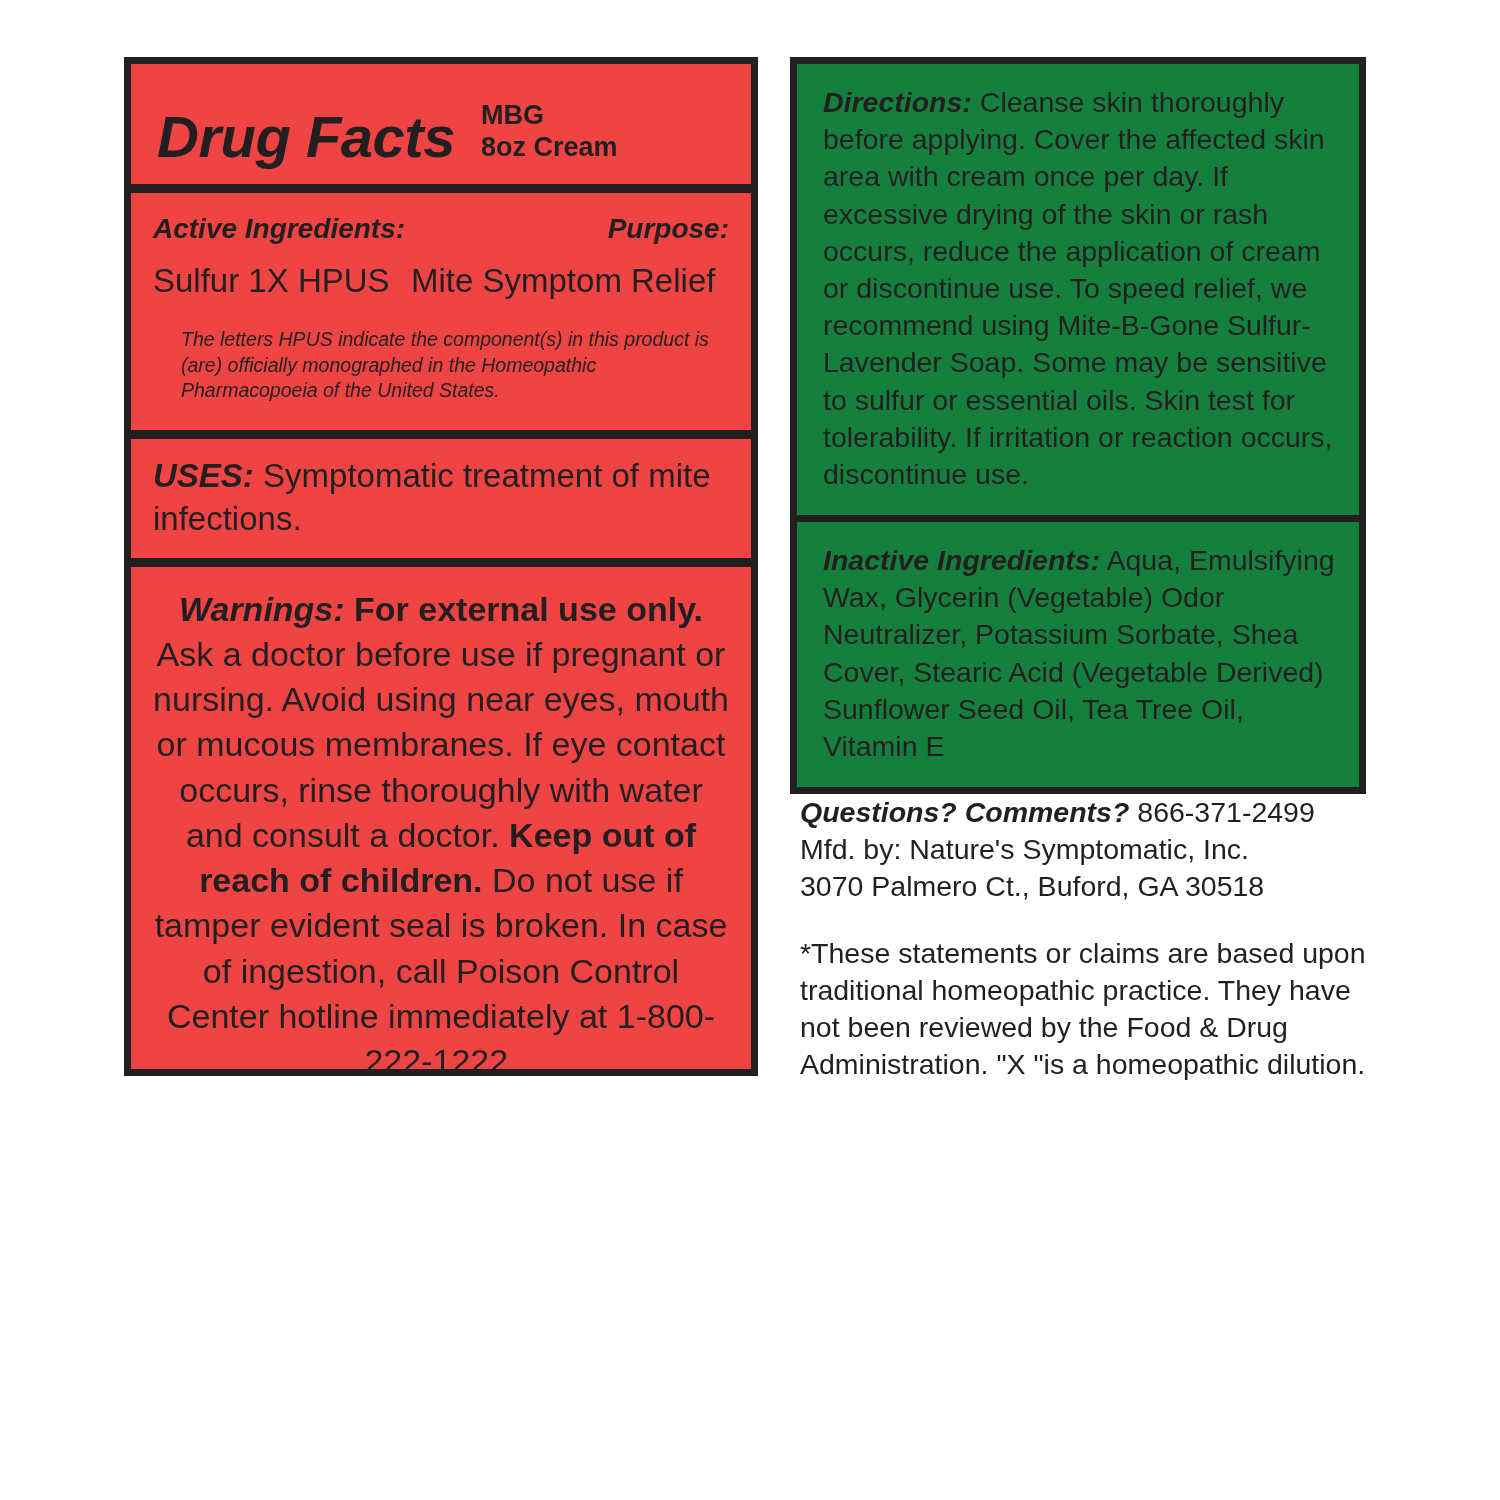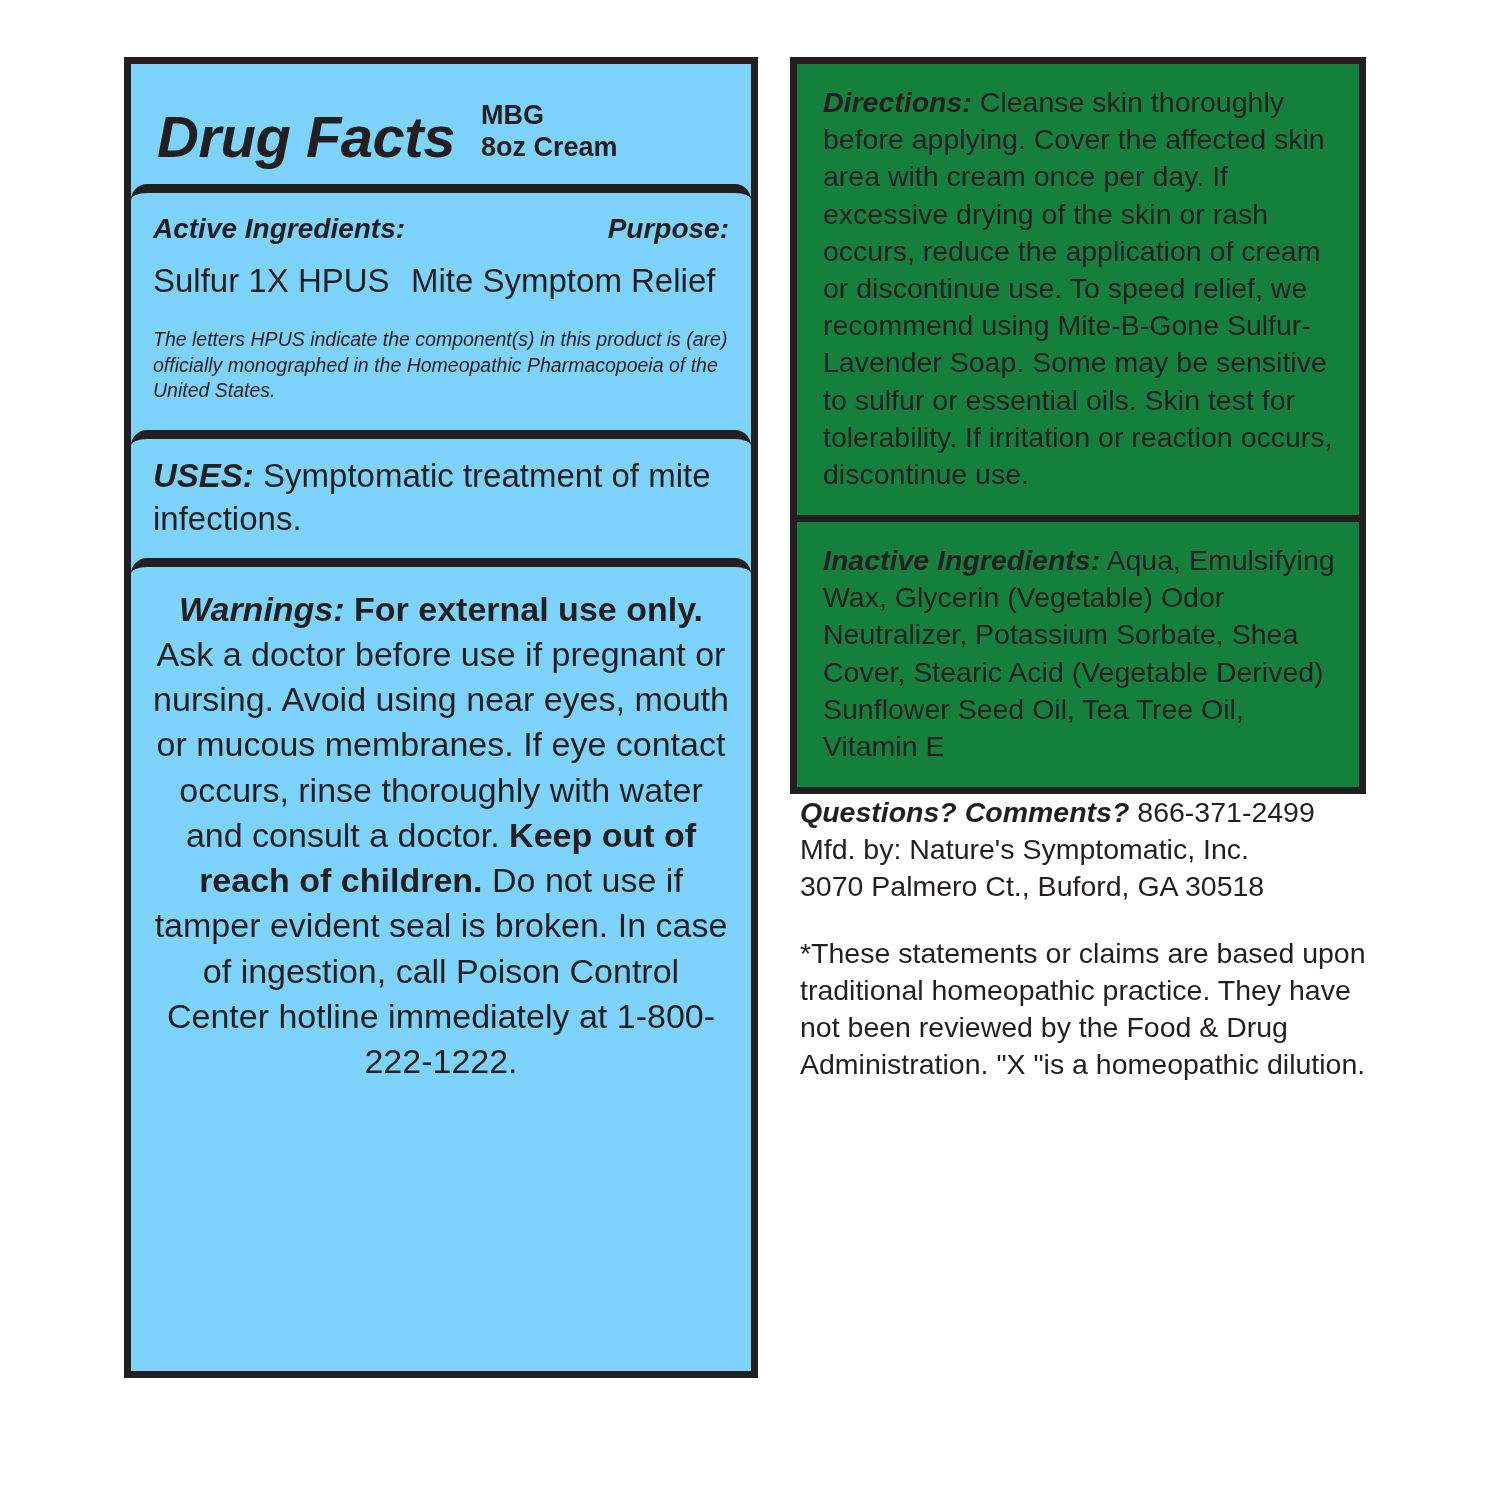--- a/index.html
+++ b/index.html
@@ -21,30 +21,29 @@
     height: 1500px;
     box-sizing: border-box;
   }
 
   
   .left-col {
     position: absolute;
     left: 124px;
     top: 57px;
     width: 634px;
-    height: 1321px;
+    height: 1019px;
     box-sizing: border-box;
     border: 7px solid #231f20;
-    background: #7dd3fc;
+    background: #ef4444;
   }
 
   .panel {
     box-sizing: border-box;
     padding: 0 22px;
-    border-radius: 16px;
   }
   .panel-divider {
     border-top: 9px solid #231f20;
   }
 
   
   .title-row {
     display: flex;
     align-items: flex-end;
     height: 120px;
@@ -85,20 +84,21 @@
     font-size: 33px;
     line-height: 1.2;
     margin-bottom: 26px;
   }
   .ai-name { width: 258px; }
   .ai-purpose { flex: 1; }
   .hpus-note {
     font-size: 19.5px;
     font-style: italic;
     line-height: 1.33;
+    margin-left: 28px;
   }
 
   
   .uses-panel { padding-top: 16px; padding-bottom: 18px; }
   .uses-text {
     font-size: 33px;
     line-height: 1.28;
   }
   .uses-text .lead {
     font-weight: 700;

